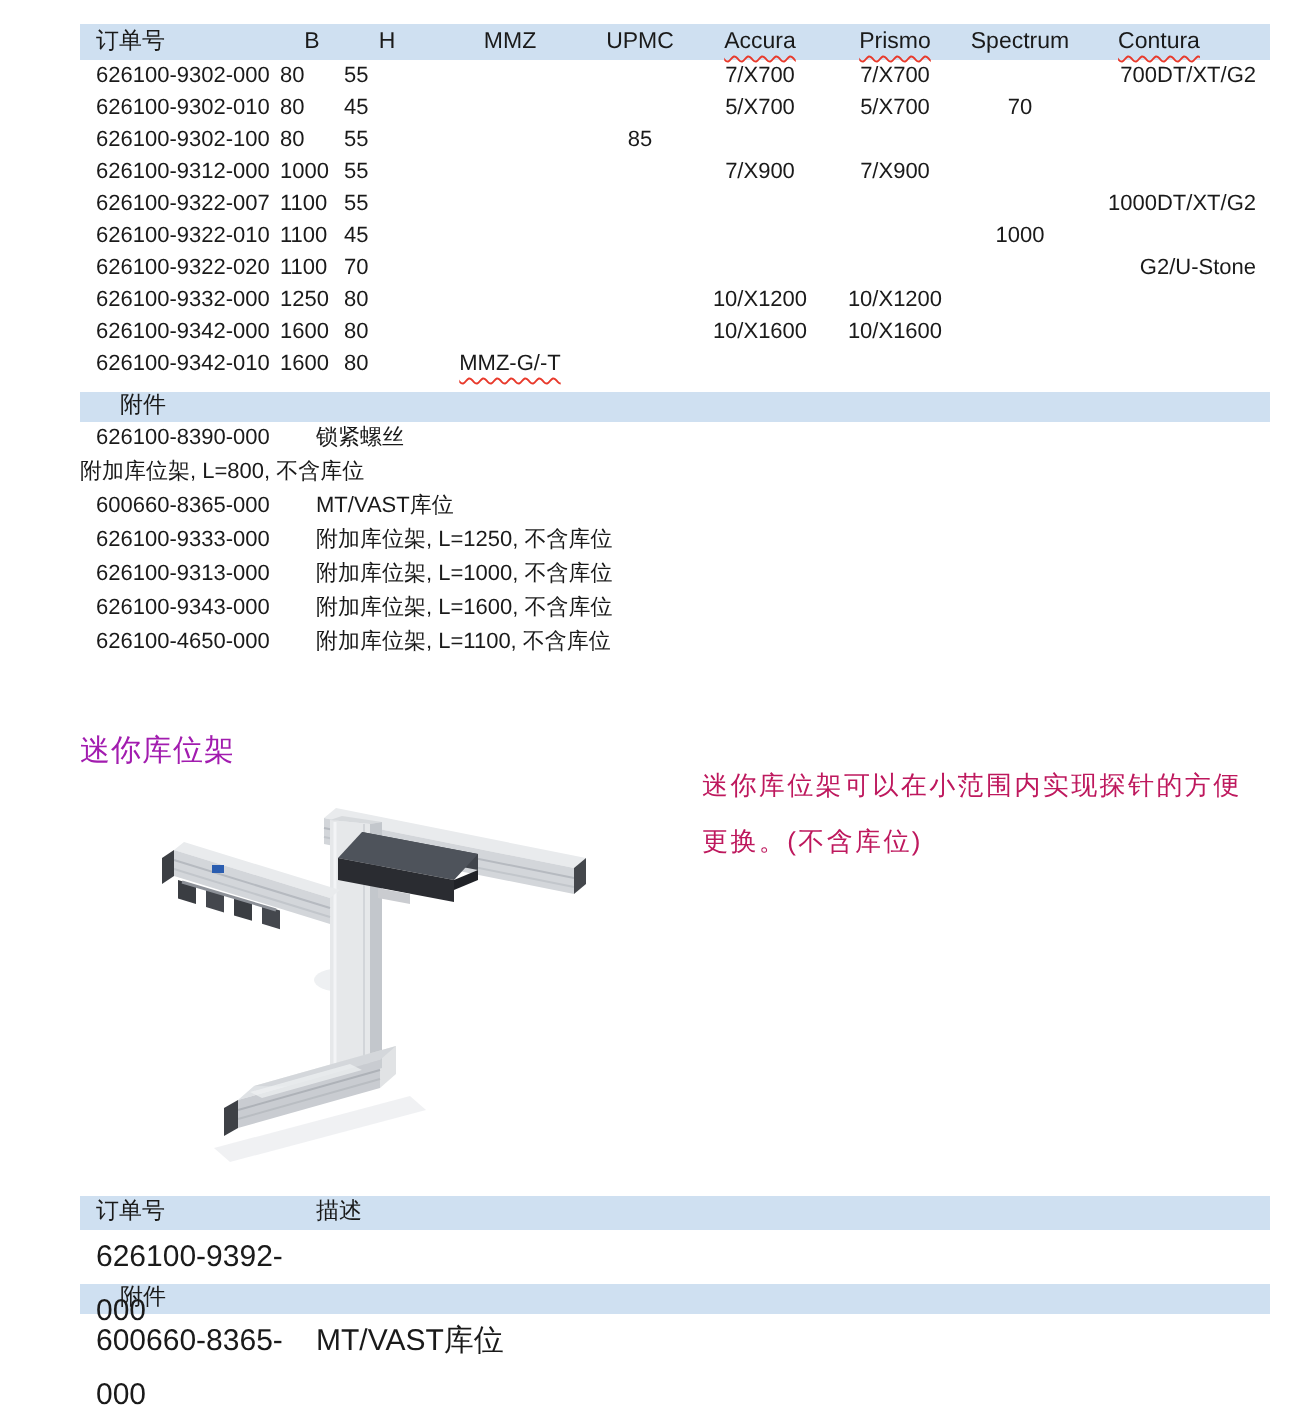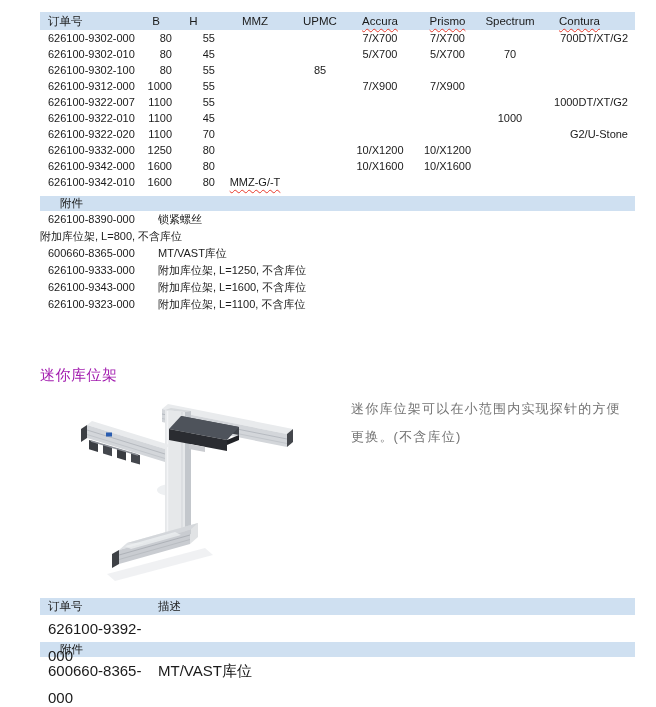--- a/index.html
+++ b/index.html
@@ -6,40 +6,40 @@
   #page{position:relative;width:656px;height:707px;background:#ffffff;overflow:hidden;
         font-family:"Liberation Sans","DejaVu Sans",sans-serif;color:#1a1a1a;}
 
   
   #main-table{position:absolute;left:40px;top:12px;width:595px;}
   .t1-head,.t1-row{display:grid;grid-template-columns:100px 32px 43px 80px 50px 70px 65px 60px 95px;}
   .t1-head{background:#cfe0f1;height:18px;line-height:18px;font-size:11.5px;}
   .t1-row{height:16px;line-height:16px;font-size:11px;}
   .cell{overflow:visible;white-space:nowrap;}
   .c0{text-align:left;padding-left:8px;}
-  .c1,.c2{text-align:right;}
+  .c1,.c2{}
   .c3,.c4,.c5,.c6,.c7{text-align:center;}
   .c8{text-align:right;padding-right:7px;}
   .h.c1,.h.c2{text-align:center;}
   .h.c8{text-align:center;padding-right:16px;}
   .wavy{text-decoration-line:underline;text-decoration-style:wavy;
         text-decoration-color:#e8392b;text-decoration-thickness:1px;text-underline-offset:3px;}
 
   
   .band{background:#cfe0f1;height:15px;line-height:15px;font-size:11.5px;padding-left:20px;}
   #t1-acc{position:absolute;left:40px;top:196px;width:595px;}
   .arow{display:flex;height:17px;line-height:17px;font-size:11px;}
   .a-order{width:110px;padding-left:8px;flex:none;}
   .a-desc{flex:1;}
 
   
   #mini-heading{position:absolute;left:40px;top:366px;font-size:15px;letter-spacing:0.5px;color:#a21caf;}
   #mini-image{position:absolute;left:55px;top:388px;width:295px;height:205px;}
-  #mini-desc{position:absolute;left:351px;top:395px;width:300px;font-size:13px;
-             line-height:28px;letter-spacing:1.2px;color:#737373;}
+  #mini-desc{position:absolute;left:351px;top:379px;width:300px;font-size:13px;
+             line-height:28px;letter-spacing:1.2px;color:#be185d;}
 
   
   #order-table{position:absolute;left:40px;top:598px;width:595px;}
   .t2-head{display:flex;background:#cfe0f1;height:17px;line-height:17px;font-size:11.5px;}
   .t2-row{display:flex;height:27px;line-height:27px;font-size:15px;}
   .o{width:110px;padding-left:8px;flex:none;}
   .d{flex:1;}
 </style>
 </head>
 <body>
@@ -184,25 +184,29 @@
         </div>
         <div class="arow">
           <span class="a-order">600660-8365-000</span>
           <span class="a-desc">MT/VAST库位</span>
         </div>
         <div class="arow">
           <span class="a-order">626100-9333-000</span>
           <span class="a-desc">附加库位架, L=1250, 不含库位</span>
         </div>
         <div class="arow">
+          <span class="a-order">626100-9313-000</span>
+          <span class="a-desc">附加库位架, L=1000, 不含库位</span>
+        </div>
+        <div class="arow">
           <span class="a-order">626100-9343-000</span>
           <span class="a-desc">附加库位架, L=1600, 不含库位</span>
         </div>
         <div class="arow">
-          <span class="a-order">626100-9323-000</span>
+          <span class="a-order">626100-4650-000</span>
           <span class="a-desc">附加库位架, L=1100, 不含库位</span>
         </div>
       </div>
   </div>
 
   <div id="mini-heading">迷你库位架</div>
 
   <svg id="mini-image" viewBox="0 0 295 205" xmlns="http://www.w3.org/2000/svg">
 
     <ellipse cx="116" cy="102" rx="14" ry="6" fill="#eef0f2"></ellipse>

